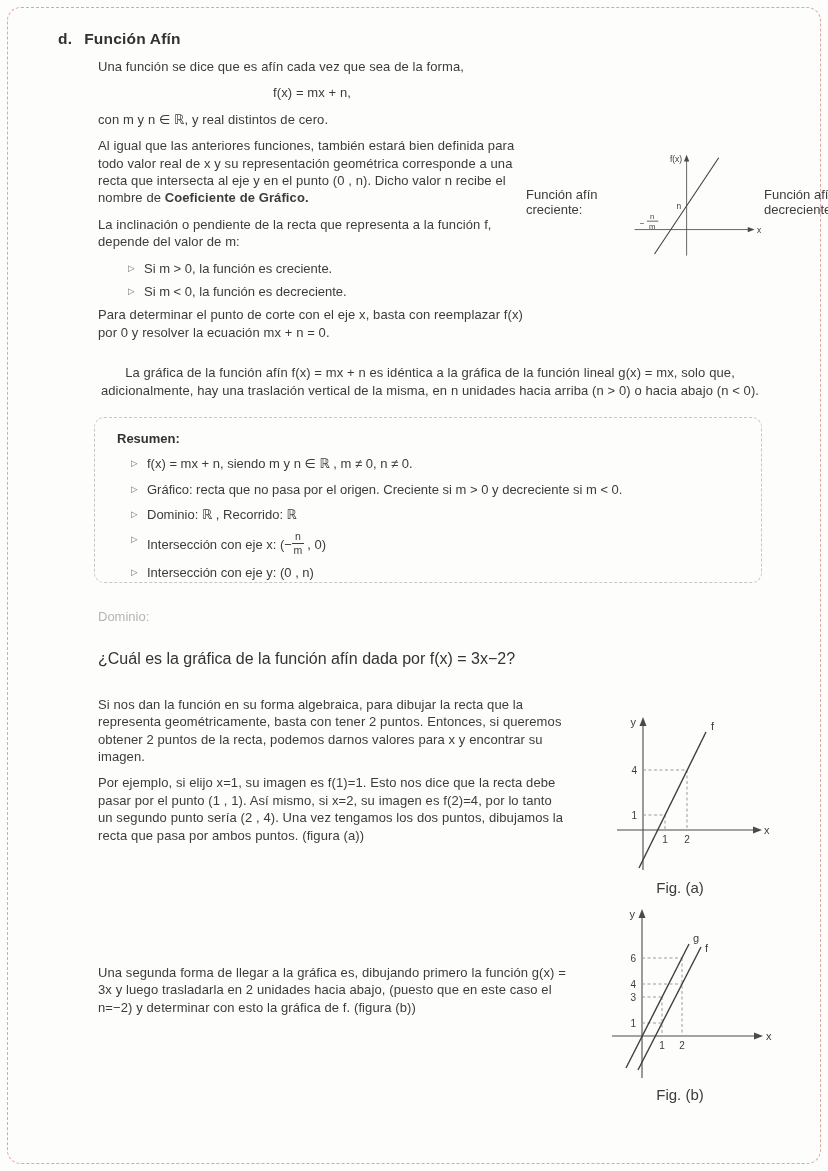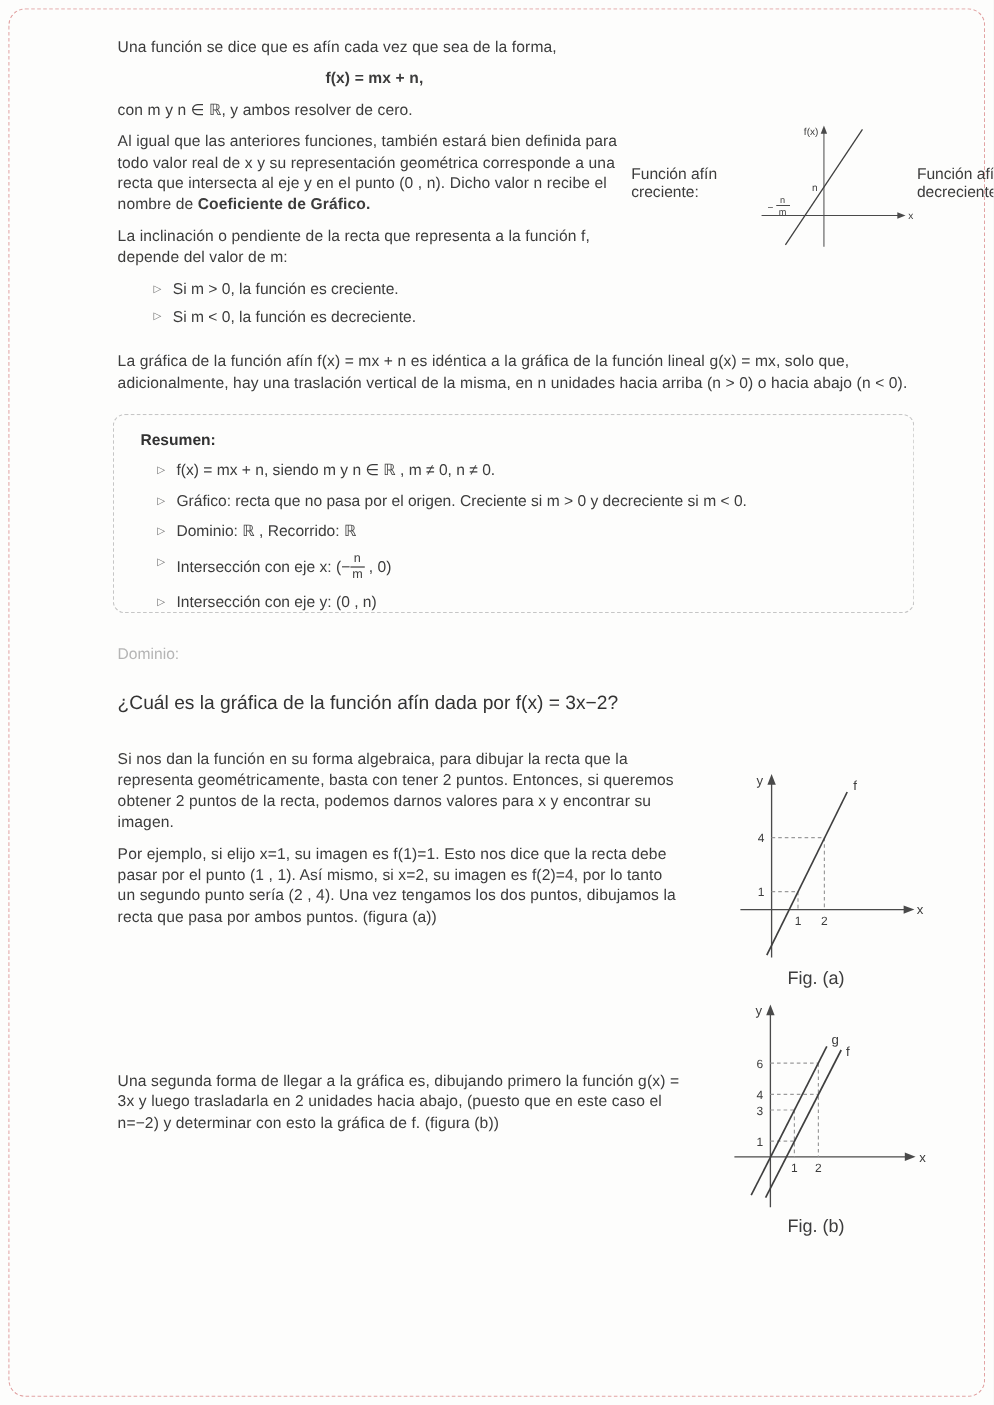--- a/index.html
+++ b/index.html
@@ -16,29 +16,29 @@
   .content { position:relative; padding:30px 34px 0 58px; }
 
   .heading { font-size:15.5px; font-weight:bold; color:#323232; letter-spacing:.2px; margin-bottom:10px; }
   .heading .marker { margin-right:12px; }
 
   p, .body-text { font-size:13px; line-height:1.34; color:#3c3c3c; letter-spacing:.1px; }
 
   .row-top { display:flex; }
   .col-text { flex:0 0 428px; margin-left:40px; }
   .col-text p { margin-bottom:9px; }
-  .formula { text-align:center; margin:4px 0 21px;font-weight:bold; }
+  .formula { text-align:center; margin:4px 0 21px; }
   .col-graphs { flex:1; display:flex; flex-direction:row; align-items:center; padding-top:2px; }
   .graph-title { font-size:13px; color:#3c3c3c; margin-bottom:6px; }
   .graph-title.second { }
 
   .bullet { display:flex; align-items:flex-start; margin:0 0 6px 30px; font-size:13px; line-height:1.34; }
   .tri { flex:0 0 16px; font-size:8.5px; color:#6a6a6a; padding-top:3px; }
 
-  .full-para { margin:14px 0 0 40px; width:664px; }
+  .full-para { margin:14px 0 0 40px; width:664px;text-align:center; }
 
   .resumen-box {
     margin:18px 0 0 36px; width:668px;
     border:1px dashed #c6c6c6; border-radius:10px;
     padding:13px 22px 0;
   }
   .resumen-title { font-size:13px; font-weight:bold; color:#323232; margin-bottom:9px; }
   .resumen-box .bullet { margin:0 0 8px 14px; }
 
   .frac { display:inline-block; vertical-align:-0.5em; text-align:center; font-size:10.5px; line-height:1.05; }
@@ -66,36 +66,40 @@
   .glabel { font-family:"Liberation Sans","DejaVu Sans",sans-serif; font-size:11px; fill:#3c3c3c; }
   .glabel.small { font-size:10px; }
 </style>
 </head>
 <body>
 
 <div class="page">
   <div class="frame"></div>
   <div class="content">
 
+    <div class="heading">
+      <span class="marker">d.</span><span>Función Afín</span>
+    </div>
 
     <div class="row-top">
       <div class="col-text">
         <p>Una función se dice que es afín cada vez que sea de la forma,</p>
         <p class="formula">f(x) = mx + n,</p>
-        <p>con m y n ∈ ℝ, y ambos resolver de cero.</p>
+        <p>con m y n ∈ ℝ, y real distintos de cero.</p>
         <p><span>Al igual que las anteriores funciones, también estará bien definida para todo valor real de x  y su representación geométrica corresponde a una recta que intersecta al eje y en el punto (0 , n). Dicho valor n recibe el nombre de </span><b>Coeficiente de Gráfico.</b></p>
         <p>La inclinación o pendiente de la recta que representa a la función f, depende del valor de m:</p>
         <div class="bullet">
           <span class="tri">▷</span>
           <span>Si m &gt; 0, la función es creciente.</span>
         </div>
         <div class="bullet">
           <span class="tri">▷</span>
           <span>Si m &lt; 0, la función es decreciente.</span>
         </div>
+        <p style="margin-top:4px;">Para determinar el punto de corte con el eje x, basta con reemplazar f(x) por 0 y resolver la ecuación mx + n = 0.</p>
       </div>
 
       <div class="col-graphs">
         <div class="graph-title">Función afín creciente:</div>
         <svg width="180" height="145" viewBox="0 0 180 145">
           <line class="axis" x1="78" y1="138" x2="78" y2="13"></line>
           <polygon class="axis-fill" points="78,6 74.5,15 81.5,15"></polygon>
           <line class="axis" x1="10" y1="104" x2="160" y2="104"></line>
           <polygon class="axis-fill" points="167,104 158,100.5 158,107.5"></polygon>
           <line class="fline" x1="36" y1="136" x2="120" y2="10"></line>

